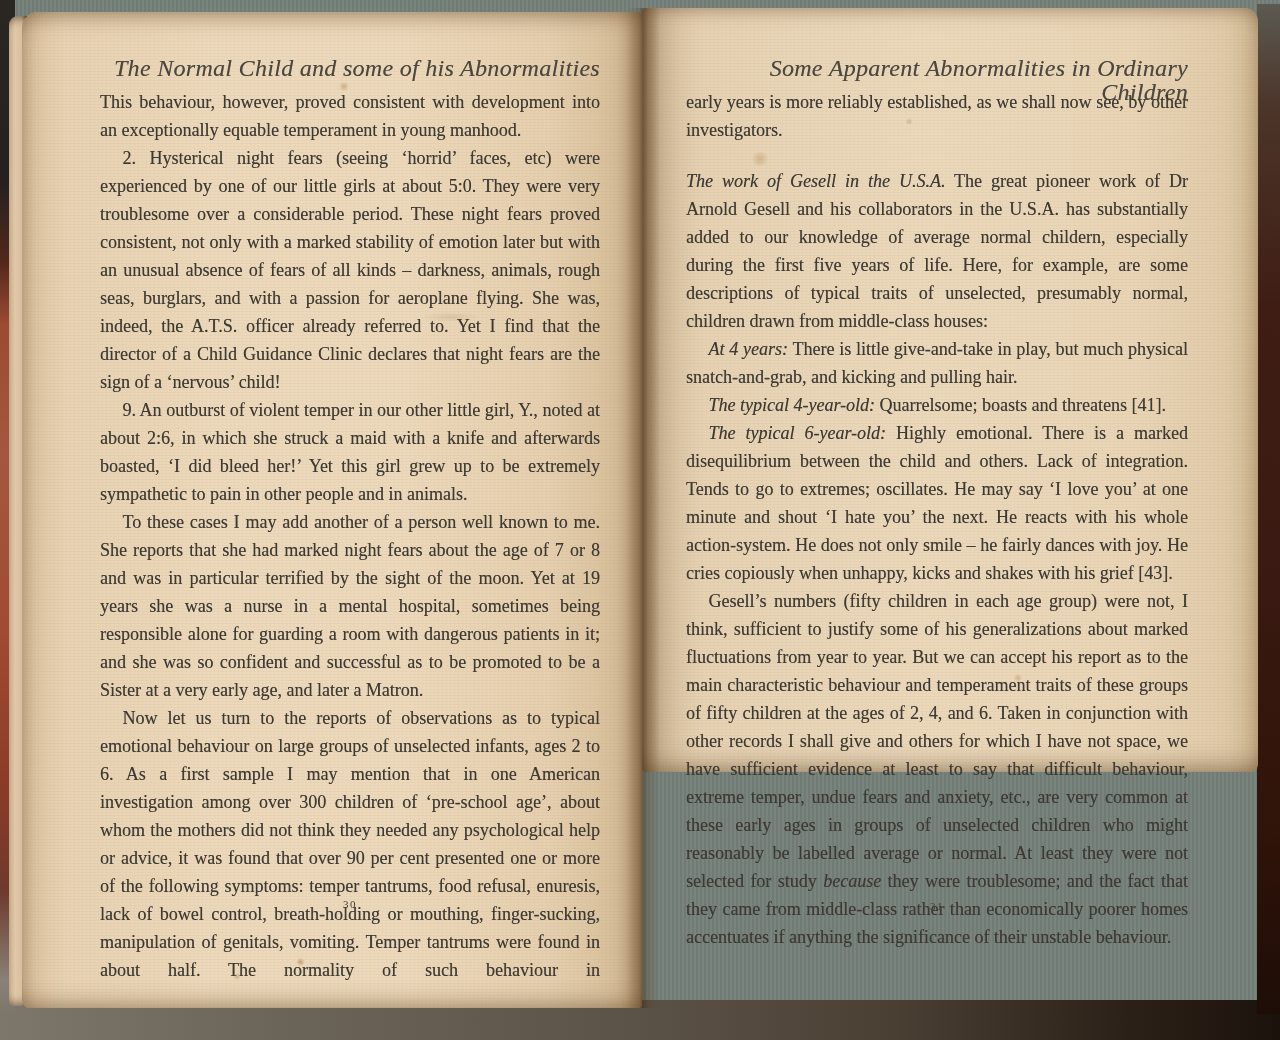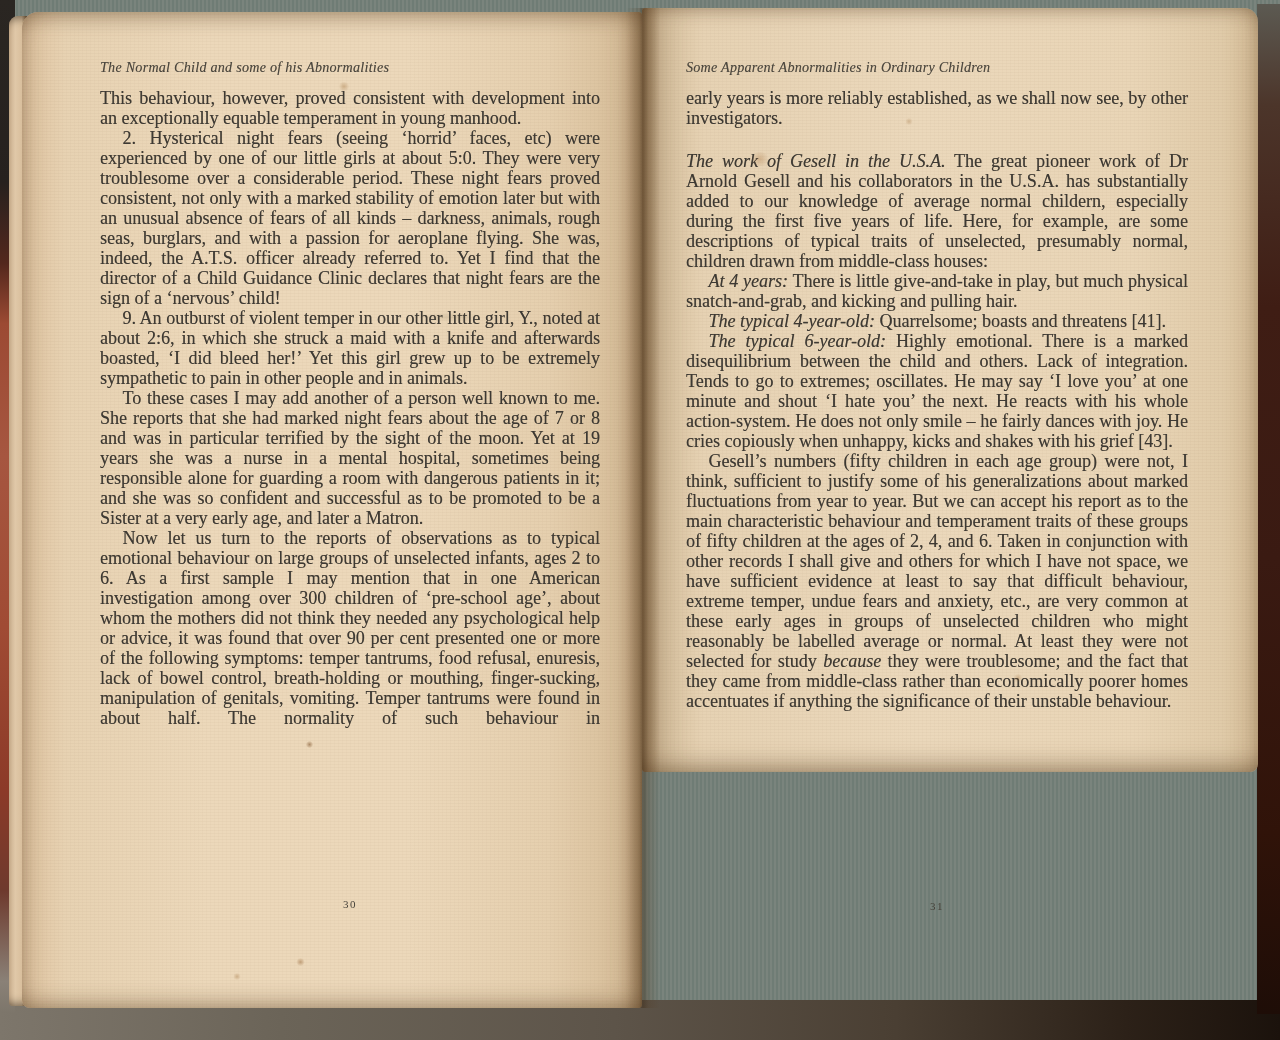--- a/index.html
+++ b/index.html
@@ -72,30 +72,30 @@
       repeating-linear-gradient(90deg, rgba(120,90,60,.02) 0 1px, transparent 1px 4px);
   }
   .gutter-shadow {
     position: absolute; left: 626px; top: 8px; width: 34px; height: 1000px; pointer-events: none;
     background: linear-gradient(90deg,
       rgba(80,55,28,0) 0%, rgba(80,55,28,.22) 38%,
       rgba(58,38,16,.42) 50%, rgba(80,55,28,.22) 66%, rgba(80,55,28,0) 100%);
   }
   
   .running-head {
-    position: absolute; text-align: left;
-    font-style: italic; font-size: 14px; line-height: 24px;
+    position: absolute; text-align: right;
+    font-style: italic; font-size: 24px; line-height: 24px;
     color: #4b473f; letter-spacing: .3px;
     text-shadow: .2px .2px .4px rgba(70,60,45,.45);
   }
   .page-left  .running-head { left: 78px; width: 500px; top: 44px; }
   .page-right .running-head { left: 44px; width: 502px; top: 48px; }
   .body-text {
     position: absolute;
-    font-size: 18px; line-height: 20px;
+    font-size: 18px; line-height: 28px;
     text-shadow: .2px .2px .35px rgba(62,54,42,.5);
   }
   .page-left  .body-text { left: 78px; width: 500px; top: 76px; }
   .page-right .body-text { left: 44px; width: 502px; top: 80px; }
   .para { margin: 0; text-align: justify; hyphens: auto; }
   .para.indent { text-indent: 1.25em; }
   .para.gap-before { margin-top: 23px; }
   .para.full-justify { text-align-last: justify; }
   .para i { font-style: italic; margin-top: 8px; }
   .page-number {

